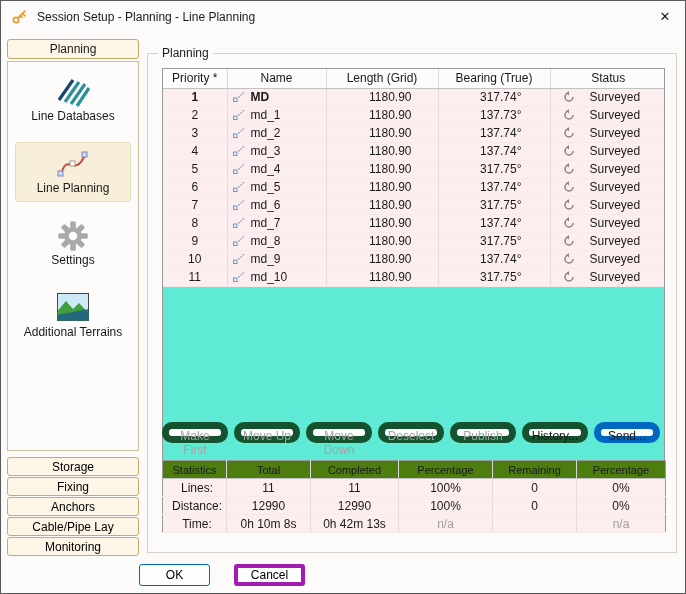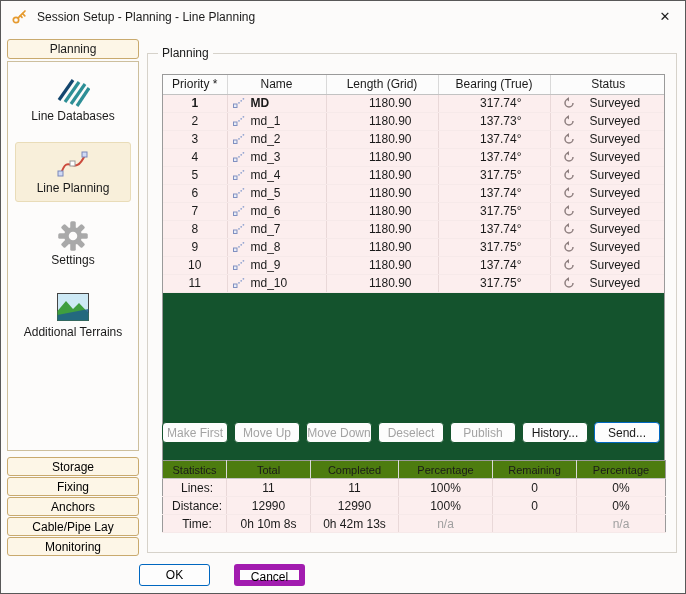--- a/index.html
+++ b/index.html
@@ -58,22 +58,22 @@
   
   .main-group {
     position: absolute; left: 146px; top: 52px; width: 530px; height: 500px;
     border: 1px solid #d6d2ca;
   }
   .main-legend {
     position: absolute; top: -8px; left: 10px;
     background: #fcfbfa; padding: 0 4px; font-size: 12px;
   }
   .table-area {
-    position: absolute; left: 14px; top: 20px; width: 503px; height: 420px;
-    border: 1px solid #9a9a9a; background: #14532d; overflow: hidden;
+    position: absolute; left: 14px; top: 14px; width: 503px; height: 420px;
+    border: 1px solid #9a9a9a; background: #5eead4; overflow: hidden;
   }
   table.lines { border-collapse: collapse; width: 100%; table-layout: fixed; }
   table.lines th {
     height: 19px; font-weight: normal; background: #fcfcfc;
     border-right: 1px solid #d9d9d9; border-bottom: 1px solid #c2c2c2;
     font-size: 12px; cursor: pointer;
   }
   table.lines th:last-child { border-right: none; }
   table.lines td {
     height: 18px; background: #fceeee;
@@ -85,21 +85,21 @@
   td.c-len { text-align: right; padding-right: 26px; }
   td.c-bear { text-align: right; padding-right: 28px; }
   .cell-flex { display: flex; align-items: flex-start; gap: 5px; padding-left: 5px; }
   .status-flex { display: flex; align-items: center; gap: 14px; padding-left: 12px; }
   .mini { display: inline-flex; width: 13px; height: 12px; flex: 0 0 auto; }
   .b { font-weight: bold; }
   
   .actions { position: absolute; left: 14px; top: 368px; display: flex; gap: 6px; }
   .act-btn {
     width: 66px; height: 21px; background: #fdfdfd;
-    border: 1px solid #14532d; border-radius: 4px;
+    border: 7px solid #14532d; border-radius: 10px;
     font-size: 12px; font-family: inherit; color: #1a1a1a; cursor: pointer;
   }
   .act-btn:disabled { color: #a3a3a3; cursor: default; }
   .act-btn.focused { border-color: #0067c0; }
   
   table.stats {
     position: absolute; left: 14px; top: 406px;
     border-collapse: collapse; table-layout: fixed; width: 503px;
     border: 1px solid #9a9a9a;
   }
@@ -116,21 +116,21 @@
   table.stats th:last-child, table.stats td:last-child { border-right: none; }
   td.stat-label { text-align: left; padding-left: 5px; }
   .muted { color: #a0a0a0; }
   
   .footer-btn {
     position: absolute; top: 563px; width: 71px; height: 22px;
     background: #fdfdfd; border-radius: 3px; font-size: 12px;
     font-family: inherit; cursor: pointer;
   }
   .ok-btn { left: 138px; border: 1px solid #0067c0; }
-  .cancel-btn { left: 233px; border: 6px solid #a21caf; }
+  .cancel-btn { left: 233px; border: 4px solid #a21caf; }
 </style>
 </head>
 <body>
 
 <div class="dialog">
 
   <div class="titlebar">
     <span class="title-icon" id="title-icon">
         <svg width="17" height="17" viewBox="0 0 17 17">
           <g stroke="#e59a2f" stroke-width="1.7" fill="none" stroke-linecap="round">

